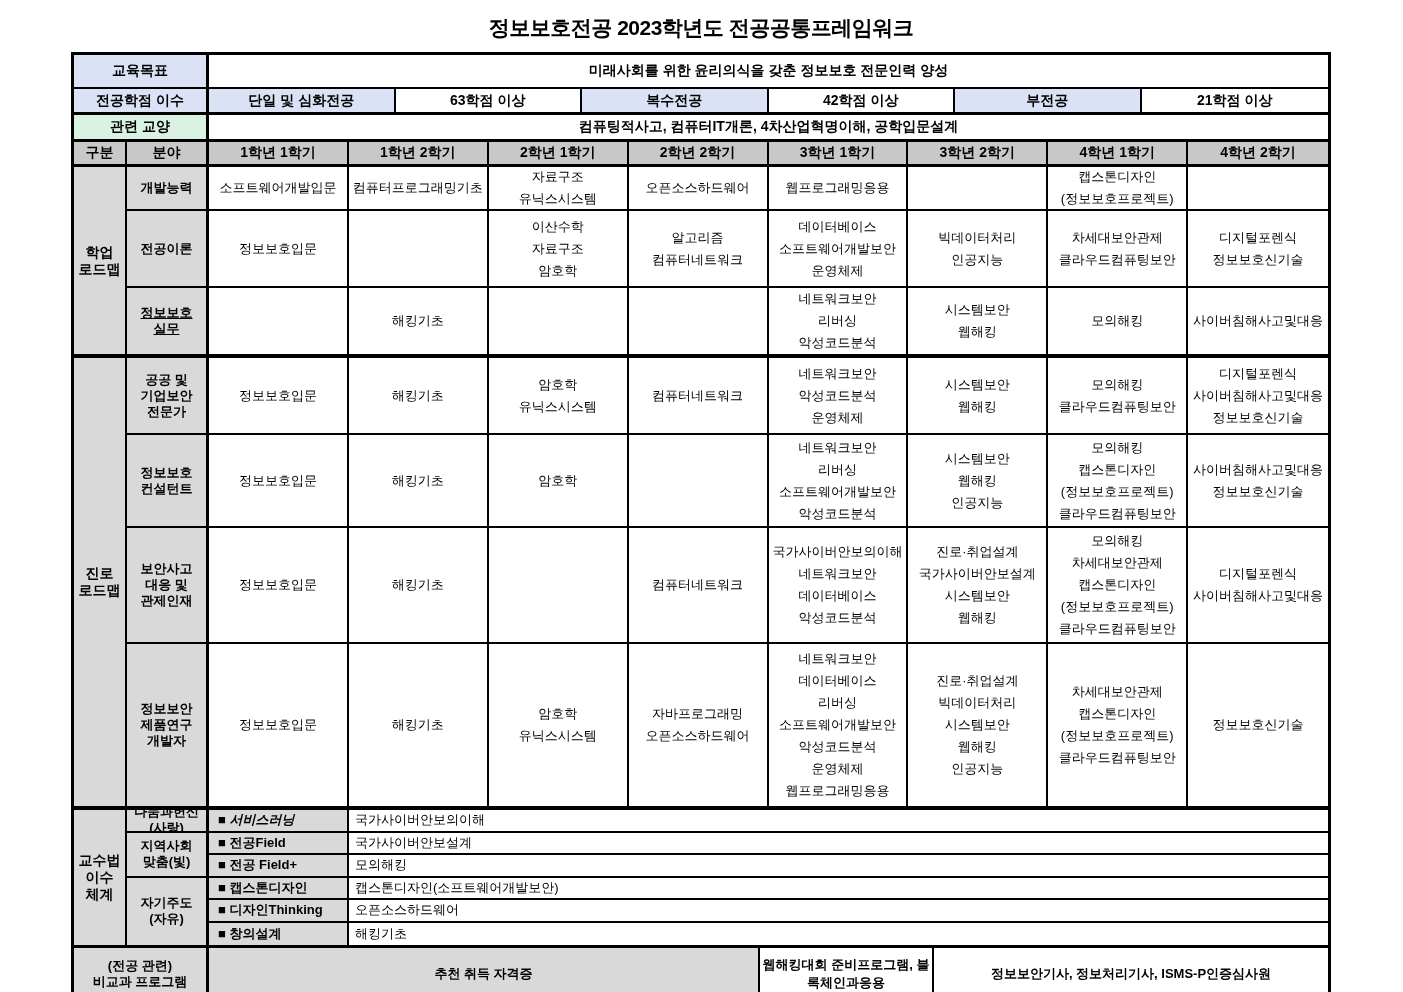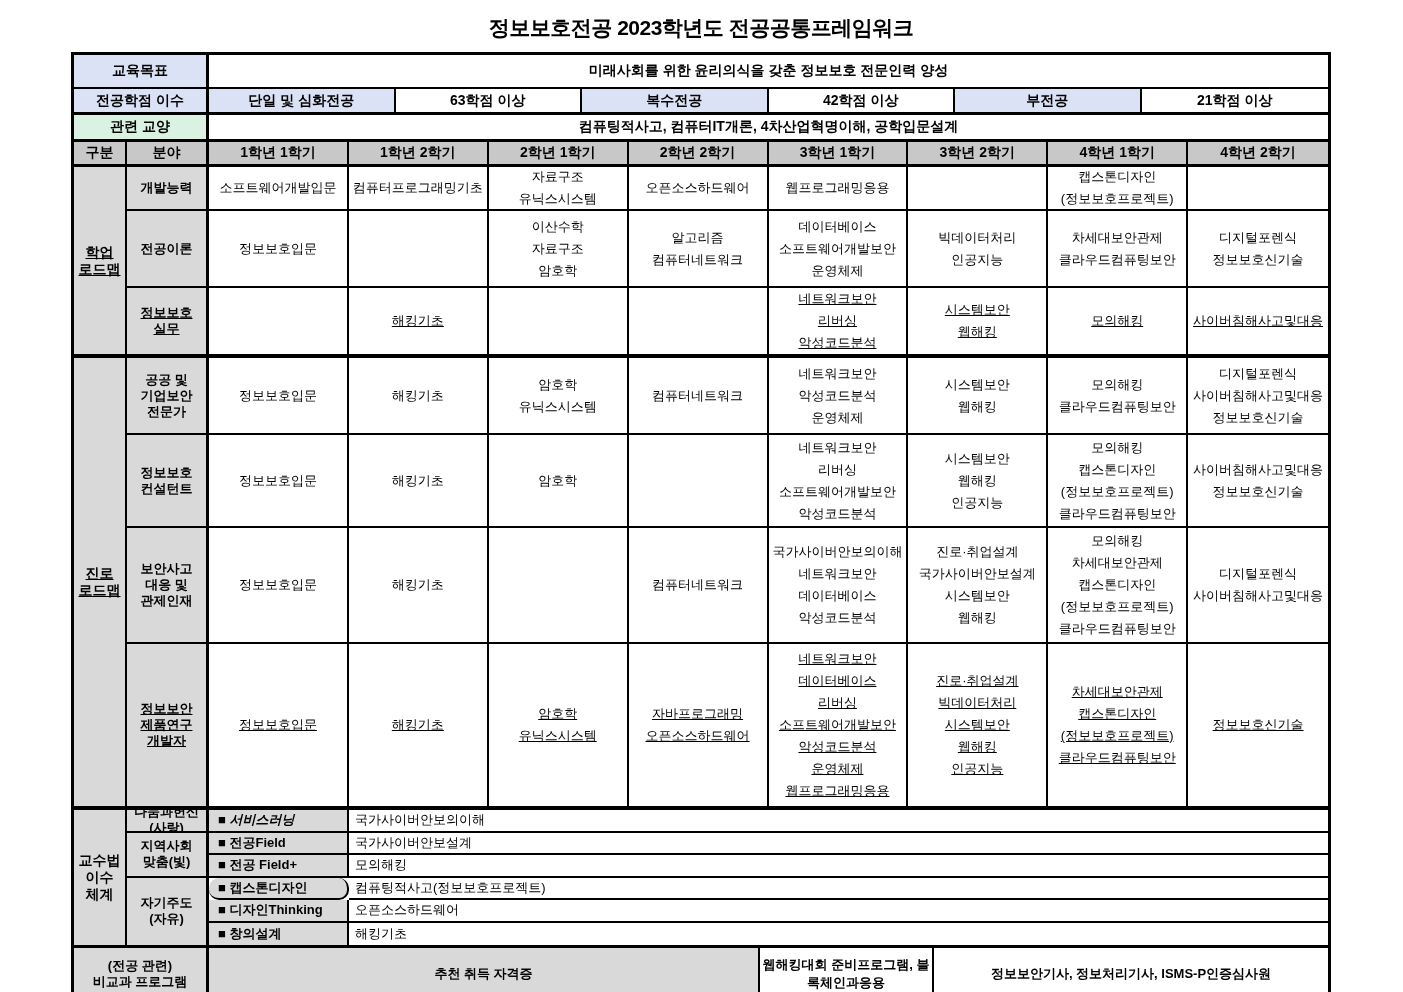--- a/index.html
+++ b/index.html
@@ -29,21 +29,21 @@
   .lg{background:var(--cell_gray,#D9D9D9);}
   .u{text-decoration:underline;}
 
   .top1{grid-template-columns:135px 1fr;height:34px;border-bottom:2px solid #000;}
   .top2{grid-template-columns:135px repeat(6,1fr);height:26px;border-bottom:3px solid #000;}
   .top3{grid-template-columns:135px 1fr;height:27px;border-bottom:3px solid #000;}
   .head{grid-template-columns:53px 82px repeat(8,1fr);height:25px;border-bottom:3px solid #000;}
 
   .section{grid-template-columns:53px 82px repeat(8,1fr);border-bottom:4px solid #000;}
   .section .cell{border-bottom:2px solid #000;}
-  .section .cell.lastrow{border-bottom:none;text-decoration:underline;}
+  .section .cell.lastrow{border-bottom:none;}
   .glabel{font-weight:bold;font-size:14px;line-height:17px;white-space:pre-line;}
   .flabel{font-weight:bold;font-size:13px;line-height:16px;white-space:pre-line;}
   .course{font-weight:normal;font-size:13px;line-height:22px;}
 
   .ped{grid-template-columns:53px 82px 140px 1fr;grid-template-rows:repeat(6,22.5px);border-bottom:3px solid #000;}
   .ped .cell{border-bottom:2px solid #000;}
   .ped .cell.lastrow{border-bottom:none;}
   .pedlabel{justify-content:flex-start;text-align:left;padding-left:9px;font-weight:bold;}
   .pedvalue{justify-content:flex-start;text-align:left;padding-left:6px;}
 
@@ -445,22 +445,22 @@
       <div class="cell lg flabel fcol" style="grid-area: 2 / 2 / span 2;">지역사회
 맞춤(빛)</div>
       <div class="cell lg flabel fcol lastrow" style="grid-area: 4 / 2 / span 3;">자기주도
 (자유)</div>
       <div class="cell lg pedlabel" style="grid-area: 1 / 3; font-style: italic;">■ 서비스러닝</div>
       <div class="cell pedvalue lastcol" style="grid-area: 1 / 4;">국가사이버안보의이해</div>
       <div class="cell lg pedlabel" style="grid-area: 2 / 3;">■ 전공Field</div>
       <div class="cell pedvalue lastcol" style="grid-area: 2 / 4;">국가사이버안보설계</div>
       <div class="cell lg pedlabel" style="grid-area: 3 / 3;">■ 전공 Field+</div>
       <div class="cell pedvalue lastcol" style="grid-area: 3 / 4;">모의해킹</div>
-      <div class="cell lg pedlabel" style="grid-area: 4 / 3; border-radius: 10px;">■ 캡스톤디자인</div>
-      <div class="cell pedvalue lastcol" style="grid-area: 4 / 4;">컴퓨팅적사고(정보보호프로젝트)</div>
+      <div class="cell lg pedlabel" style="grid-area: 4 / 3;">■ 캡스톤디자인</div>
+      <div class="cell pedvalue lastcol" style="grid-area: 4 / 4;">캡스톤디자인(소프트웨어개발보안)</div>
       <div class="cell lg pedlabel" style="grid-area: 5 / 3; text-align: right;">■ 디자인Thinking</div>
       <div class="cell pedvalue lastcol" style="grid-area: 5 / 4;">오픈소스하드웨어</div>
       <div class="cell lg pedlabel lastrow" style="grid-area: 6 / 3;">■ 창의설계</div>
       <div class="cell pedvalue lastcol lastrow" style="grid-area: 6 / 4;">해킹기초</div>
     </div>
 
   <div class="row bottomrow">
     <div class="cell lg blabel fcol">(전공 관련)
 비교과 프로그램</div>
     <div class="cell lg">추천 취득 자격증</div>

